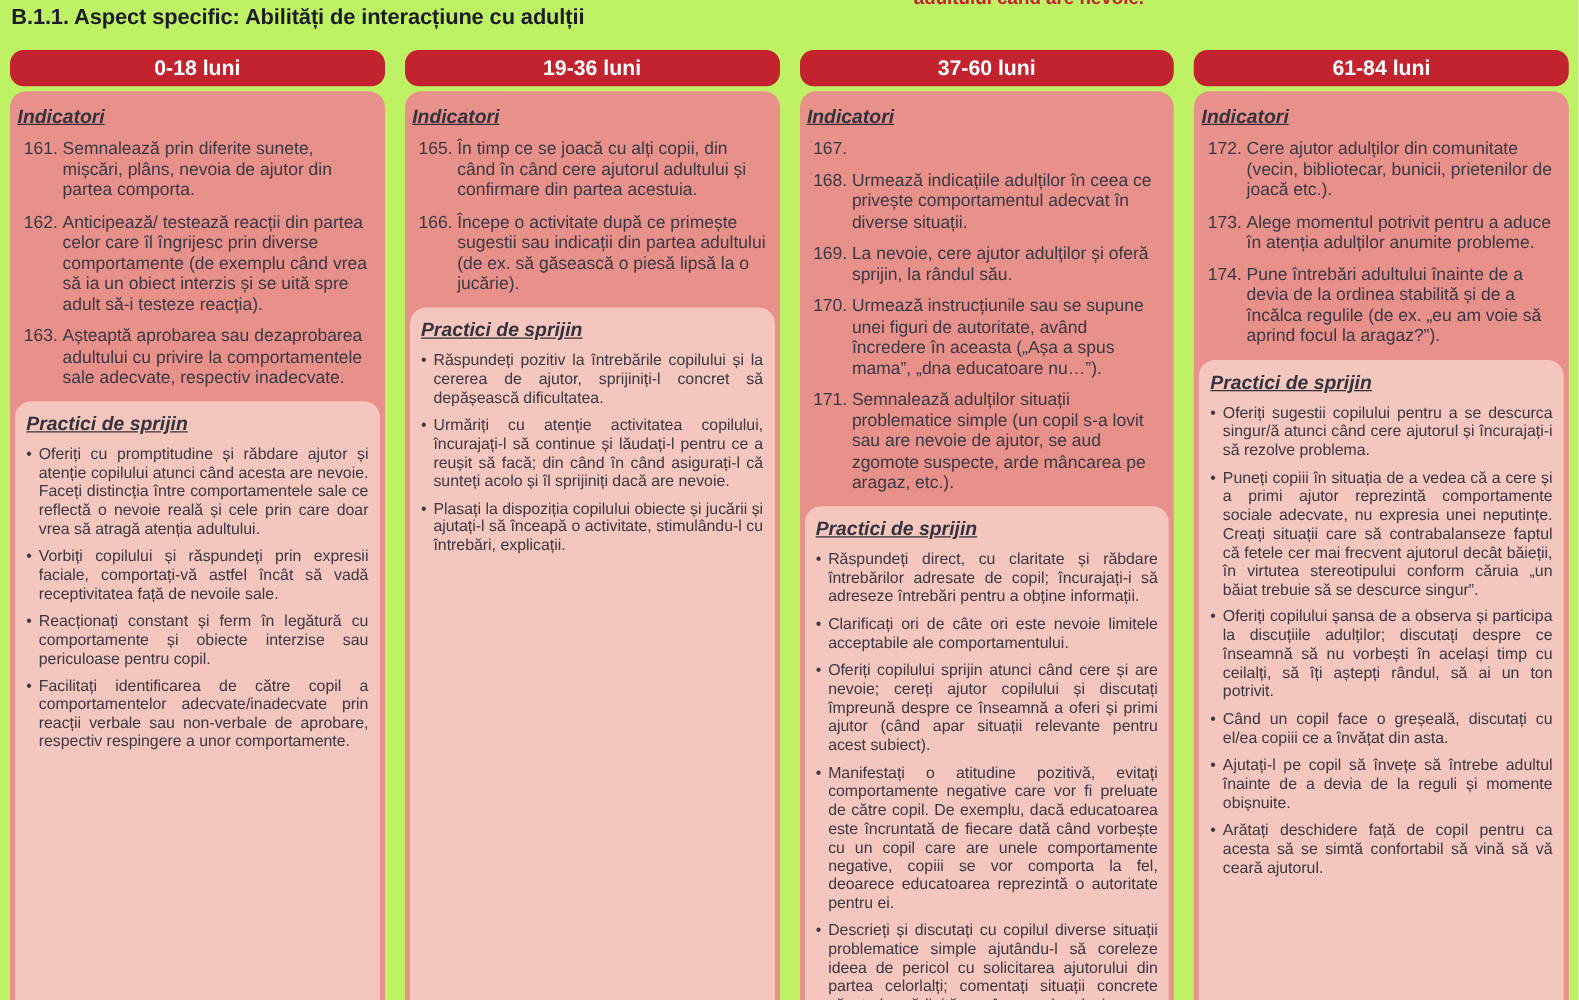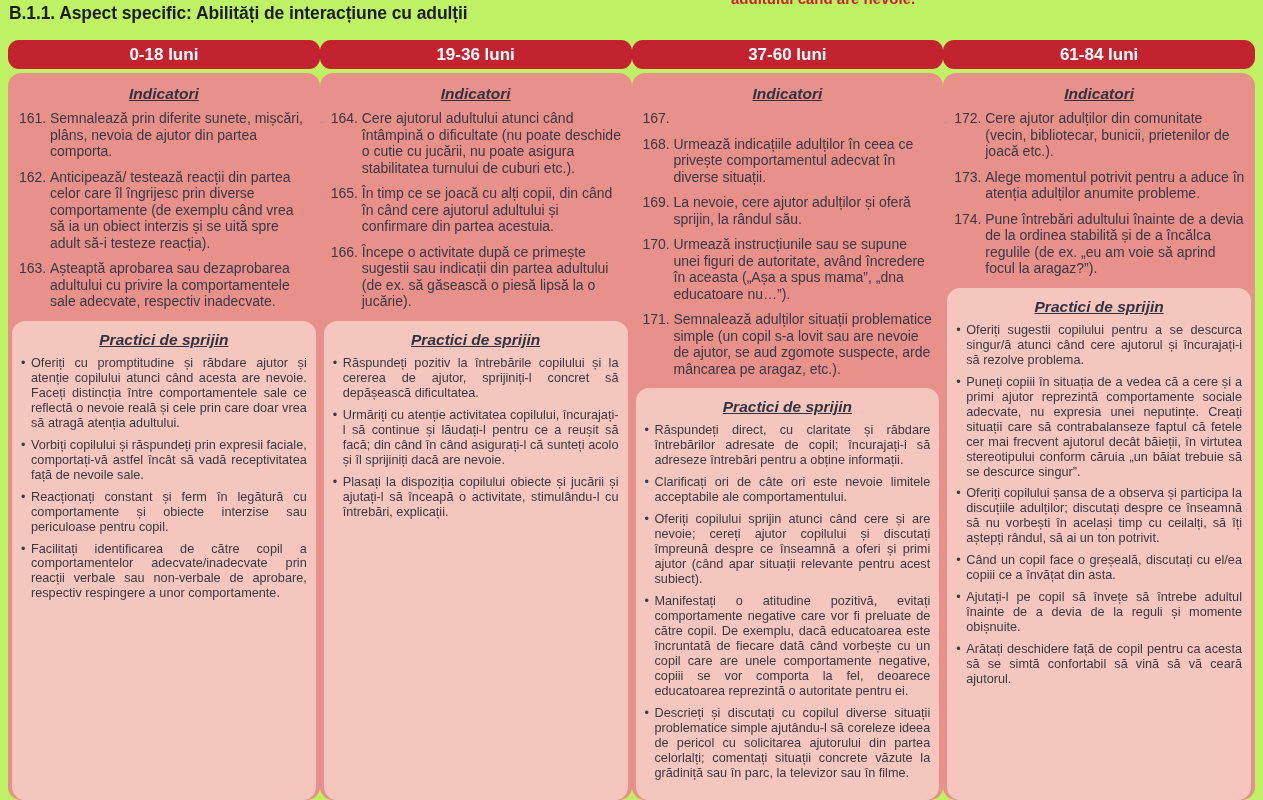--- a/index.html
+++ b/index.html
@@ -11,35 +11,35 @@
   .page-title {
     position:absolute; left:9px; top:3px; margin:0;
     font-size:17.5px; font-weight:bold; color:#1d1c24; letter-spacing:-0.1px;
   }
   .top-note {
     position:absolute; left:731px; top:-10px;
     font-size:15px; font-weight:bold; color:#c2232e; white-space:nowrap;
   }
   .columns {
     position:absolute; left:8px; top:40px; width:1247px; height:760px;
-    display:grid; grid-template-columns:repeat(4,1fr); 
+    display:grid; grid-template-columns:repeat(4,1fr); column-gap:16px;
   }
   .col { display:flex; flex-direction:column; min-width:0; }
   .age-header {
     flex:0 0 29px; background:#c2232e; border-radius:11px;
     display:flex; align-items:center; justify-content:center;
   }
   .age-label { color:#ffffff; font-weight:bold; font-size:17px; }
   .card {
     flex:1; margin-top:4px; background:#e8908a; border-radius:13px;
     padding:2px 6px 0 6px; display:flex; flex-direction:column;
     overflow:hidden; min-height:0;
   }
   .sec-h {
-    text-align:center; font-style:italic; font-weight:bold;
+    font-style:italic; font-weight:bold;
     text-decoration:underline; font-size:15.5px; color:#34323e;
     margin:10px 0 7px 0;
   }
   .ind-list { padding:0 3px 0 5px; }
   .ind-item {
     display:flex; margin-bottom:9px;
     font-size:14px; line-height:1.18; color:#3a3844;
   }
   .ind-num { flex:0 0 31px; }
   .ind-text { flex:1; }
@@ -106,24 +106,20 @@
   </section>
 
   <section class="col">
     <div class="age-header">
       <span class="age-label">19-36 luni</span>
     </div>
     <div class="card">
       <h3 class="sec-h ind-h">Indicatori</h3>
       <div class="ind-list">
             <div class="ind-item">
-              <span class="ind-num">164.</span>
-              <span class="ind-text">Cere ajutorul adultului atunci când întâmpină o dificultate (nu poate deschide o cutie cu jucării, nu poate asigura stabilitatea turnului de cuburi etc.).</span>
-            </div>
-            <div class="ind-item">
               <span class="ind-num">165.</span>
               <span class="ind-text">În timp ce se joacă cu alți copii, din când în când cere ajutorul adultului și confirmare din partea acestuia.</span>
             </div>
             <div class="ind-item">
               <span class="ind-num">166.</span>
               <span class="ind-text">Începe o activitate după ce primește sugestii sau indicații din partea adultului (de ex. să găsească o piesă lipsă la o jucărie).</span>
             </div>
           </div>
       <div class="prac-box">
         <h3 class="sec-h prac-h">Practici de sprijin</h3>

